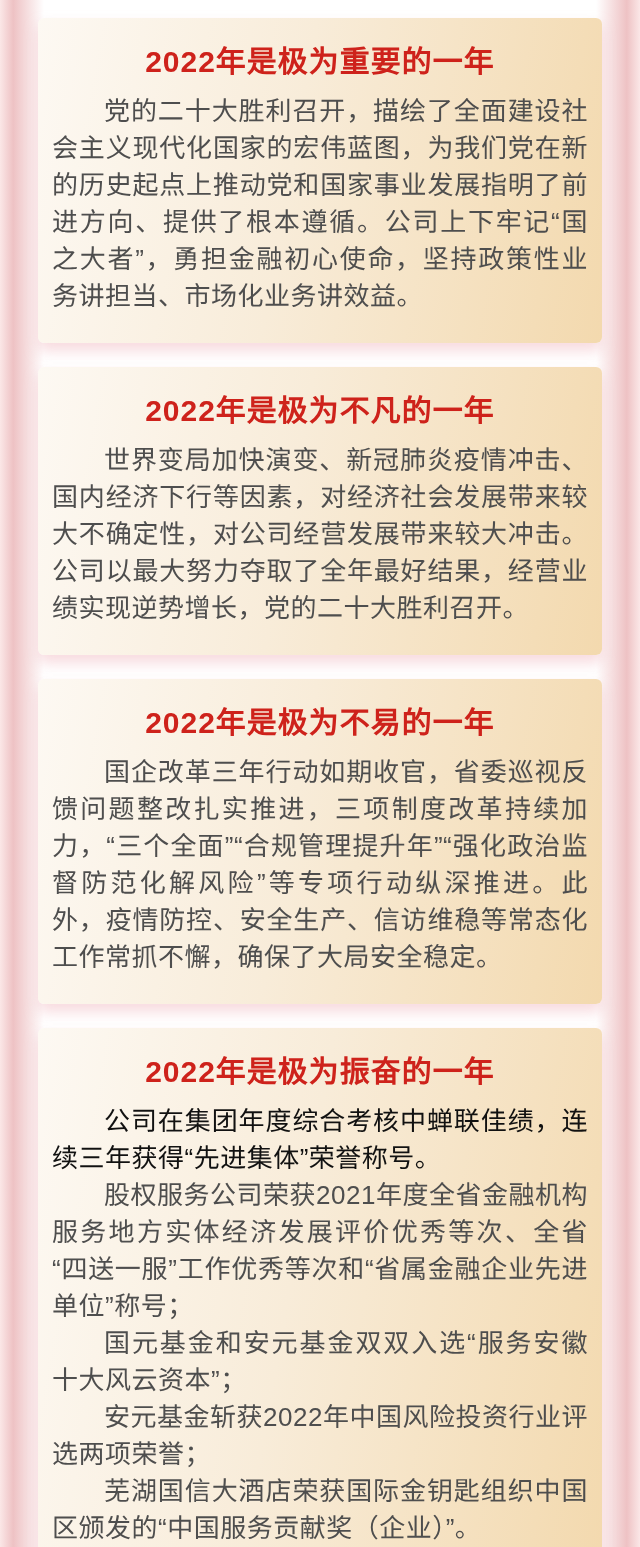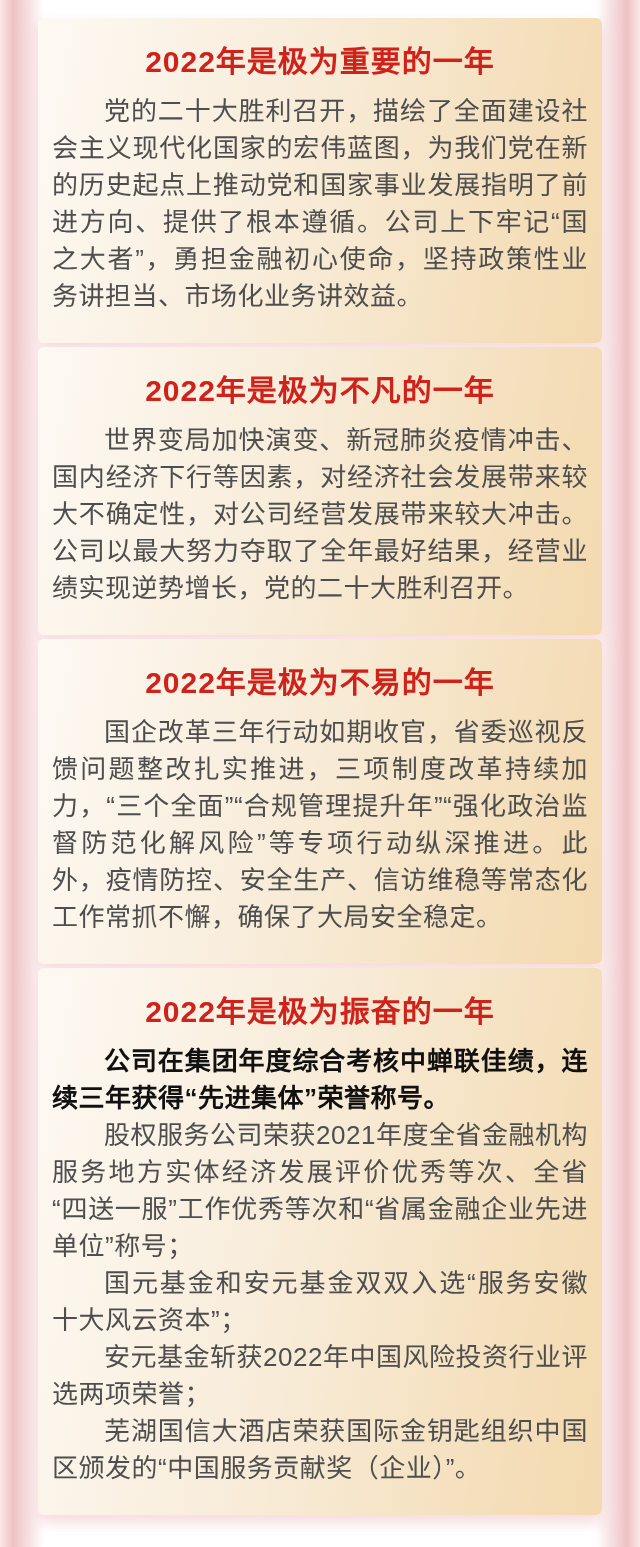--- a/index.html
+++ b/index.html
@@ -58,42 +58,42 @@
   .cards {
     position: relative;
     z-index: 1;
     padding: 18px 38px 0 38px;
   }
   .card {
     background: linear-gradient(100deg, #fdf9f3 0%, #f8ecd9 45%, #f3d9ae 100%);
     border-radius: 6px;
     box-shadow: 0 8px 14px rgba(242, 190, 196, 0.55);
     padding: 24px 14px 28px 14px;
-    margin-bottom: 4px;
+    margin-bottom: 24px;
   }
   .card-title {
     text-align: center;
     color: #ce221b;
     font-size: 30px;
     font-weight: 700;
     line-height: 1.3;
     margin-bottom: 12px;
     letter-spacing: 1px;
   }
   .para {
     color: #4e4e4e;
     font-size: 26px;
     line-height: 37px;
     text-align: justify;
     text-indent: 2em;
     letter-spacing: 0.5px;
   }
   .para.bold {
     color: #111111;
-    font-weight: 700;
+    font-weight: 400;
   }
 </style>
 </head>
 <body>
 
 <div class="page">
   <div class="edge left"></div>
   <div class="edge right"></div>
 
 

